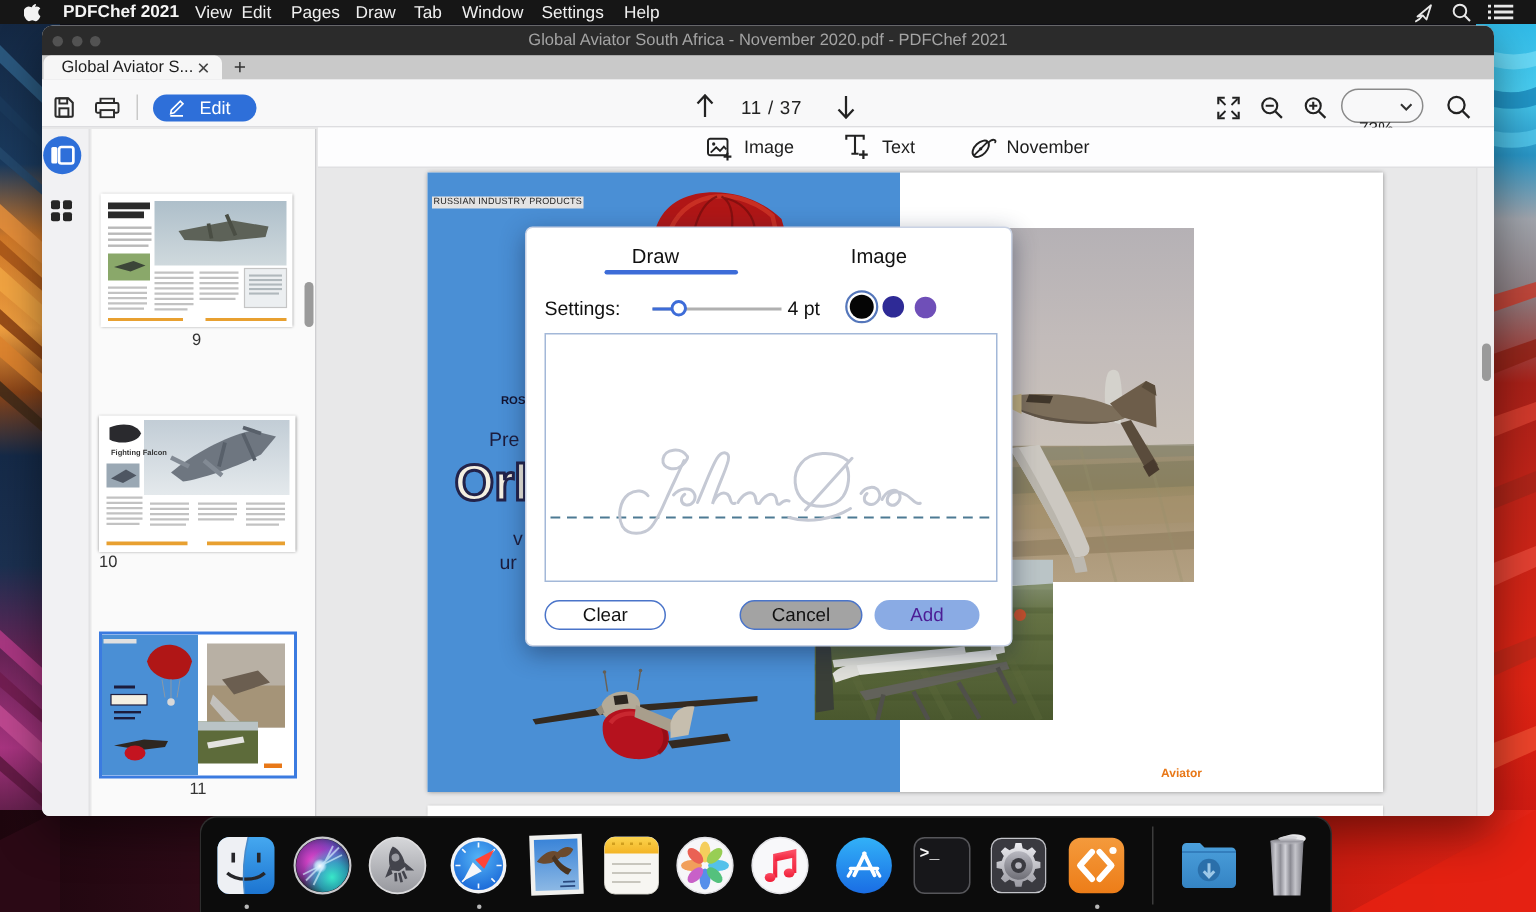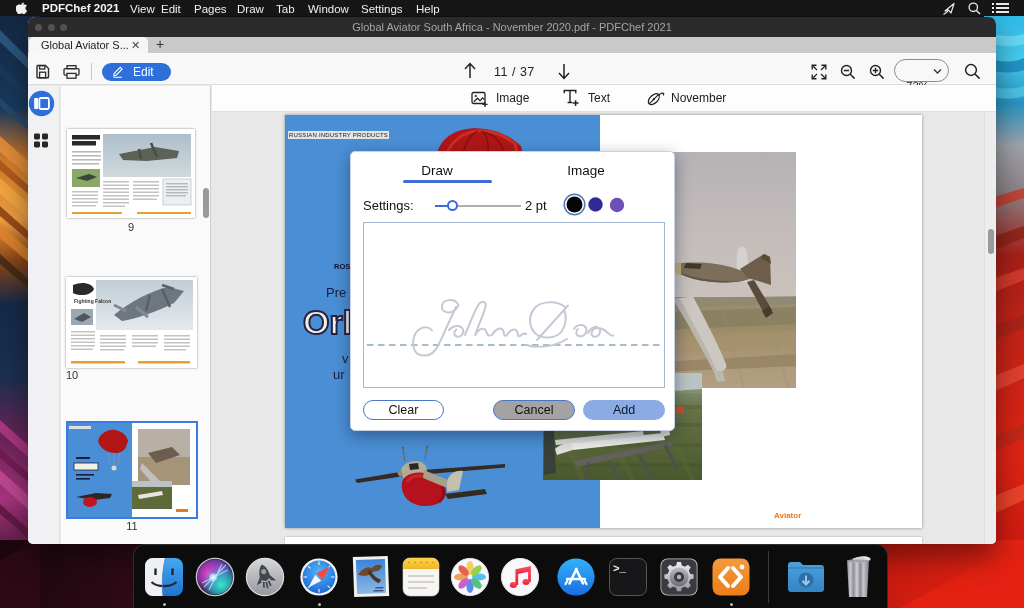--- a/index.html
+++ b/index.html
@@ -444,21 +444,21 @@
 
   <div class="abs" id="dialog" style="left:322px;top:134px;width:325px;height:280px;background:#fff;border-radius:5px;box-shadow:0 5px 16px rgba(20,30,60,.45);border:1px solid #c9d2e4">
     <div class="abs" style="left:56px;top:11px;width:60px;text-align:center;font-size:13.5px;color:#111">Draw</div>
     <div class="abs" style="left:205px;top:11px;width:60px;text-align:center;font-size:13.5px;color:#111">Image</div>
     <div class="abs" style="left:52px;top:27.5px;width:89px;height:3.5px;background:#3d6cd8;border-radius:2px"></div>
     <div class="abs" style="left:12px;top:46px;font-size:13px;color:#111">Settings:</div>
 
     <div class="abs" style="left:84px;top:52.5px;width:86px;height:2px;background:#b0b0b0"></div>
     <div class="abs" style="left:84px;top:52.5px;width:17px;height:2px;background:#3d6cd8"></div>
     <div class="abs" style="left:95.5px;top:48px;width:11px;height:11px;border-radius:50%;background:#fff;border:2px solid #3d6cd8"></div>
-    <div class="abs" style="left:174px;top:46px;font-size:13px;color:#111">2 pt</div>
+    <div class="abs" style="left:174px;top:46px;font-size:13px;color:#111">4 pt</div>
 
     <svg class="abs" style="left:212px;top:41px" width="100" height="25" viewBox="0 0 100 25">
       <circle cx="11.5" cy="11.5" r="10.3" fill="none" stroke="#5577bb" stroke-width="1.5"></circle>
       <circle cx="11.5" cy="11.5" r="8" fill="#050505"></circle>
       <circle cx="32.5" cy="11.5" r="7.2" fill="#2e2a96"></circle>
       <circle cx="54" cy="12" r="7.2" fill="#6f4fb8"></circle>
     </svg>
 
     <div class="abs" style="left:12px;top:70px;width:302px;height:166px;border:1px solid #a3b8d8;background:#fff"></div>
     <svg class="abs" style="left:13px;top:71px" width="300" height="164" viewBox="0 0 300 164">
@@ -474,21 +474,21 @@
         <path d="M201 84 C192 77 176 78 170 86 C164 93 165 105 172 111 C180 117 193 115 198 108 C202 102 203 93 200 87"></path>
         <path d="M173 117 L204 82.5"></path>
         <path d="M162 122 C175 126 192 123 203 116"></path>
         <path d="M210 106 C213 101 220 100.5 222 105 C224 109.5 219.5 114.5 215 113 C211.5 112 211.5 108 214 106"></path>
         <path d="M224 110 C227 104 233 102 235.5 106 C237.5 110 233.5 115 229.5 113.5 C226.5 112.5 227 108 230 106 C234 103.5 240 106 244 110 C246 112 248 113 249.5 112.5"></path>
       </g>
     </svg>
 
     <div class="abs" style="left:12px;top:248px;width:81px;height:20px;border:1.5px solid #4a74c9;border-radius:10px;background:#fff;text-align:center;font-size:12.5px;color:#111;line-height:18px">Clear</div>
     <div class="abs" style="left:142px;top:248px;width:82px;height:20px;border:1.5px solid #4a74c9;border-radius:10px;background:#a3a3a3;text-align:center;font-size:12.5px;color:#111;line-height:18px">Cancel</div>
-    <div class="abs" style="left:232px;top:248px;width:82px;height:20px;border-radius:10px;background:#8aabe4;text-align:center;font-size:12.5px;color:#0f172a;line-height:20px">Add</div>
+    <div class="abs" style="left:232px;top:248px;width:70px;height:20px;border-radius:10px;background:#8aabe4;text-align:center;font-size:12.5px;color:#4c1d95;line-height:20px">Add</div>
   </div>
 
 </div>
 
 <div class="abs" style="left:0;top:0;width:1024px;height:16px;background:#161616">
   <svg class="abs" style="left:16px;top:2px" width="11" height="13" viewBox="0 0 11 13">
     <path d="M7.9 0.6 C8 1.4 7.7 2.2 7.2 2.8 C6.7 3.4 5.9 3.9 5.1 3.8 C5 3 5.4 2.1 5.9 1.6 C6.4 1 7.3 0.6 7.9 0.6 Z" fill="#f2f2f2"></path>
     <path d="M10.3 8.7 C10 9.4 9.8 9.7 9.4 10.3 C8.8 11.1 8 12.1 7 12.1 C6.1 12.1 5.8 11.5 4.7 11.5 C3.6 11.5 3.3 12.1 2.5 12.1 C1.5 12.1 0.8 11.2 0.2 10.4 C-1.3 8.1 -1.5 5.4 -0.5 4 C0.2 3 1.3 2.4 2.3 2.4 C3.4 2.4 4.1 3 5 3 C5.9 3 6.4 2.4 7.7 2.4 C8.6 2.4 9.5 2.9 10.2 3.7 C8 4.9 8.4 8 10.3 8.7 Z" fill="#f2f2f2" transform="translate(0.8,0)"></path>
   </svg>
   <span class="abs" style="left:42px;top:2px;font-size:11.5px;font-weight:bold;color:#f5f5f5">PDFChef 2021</span>

